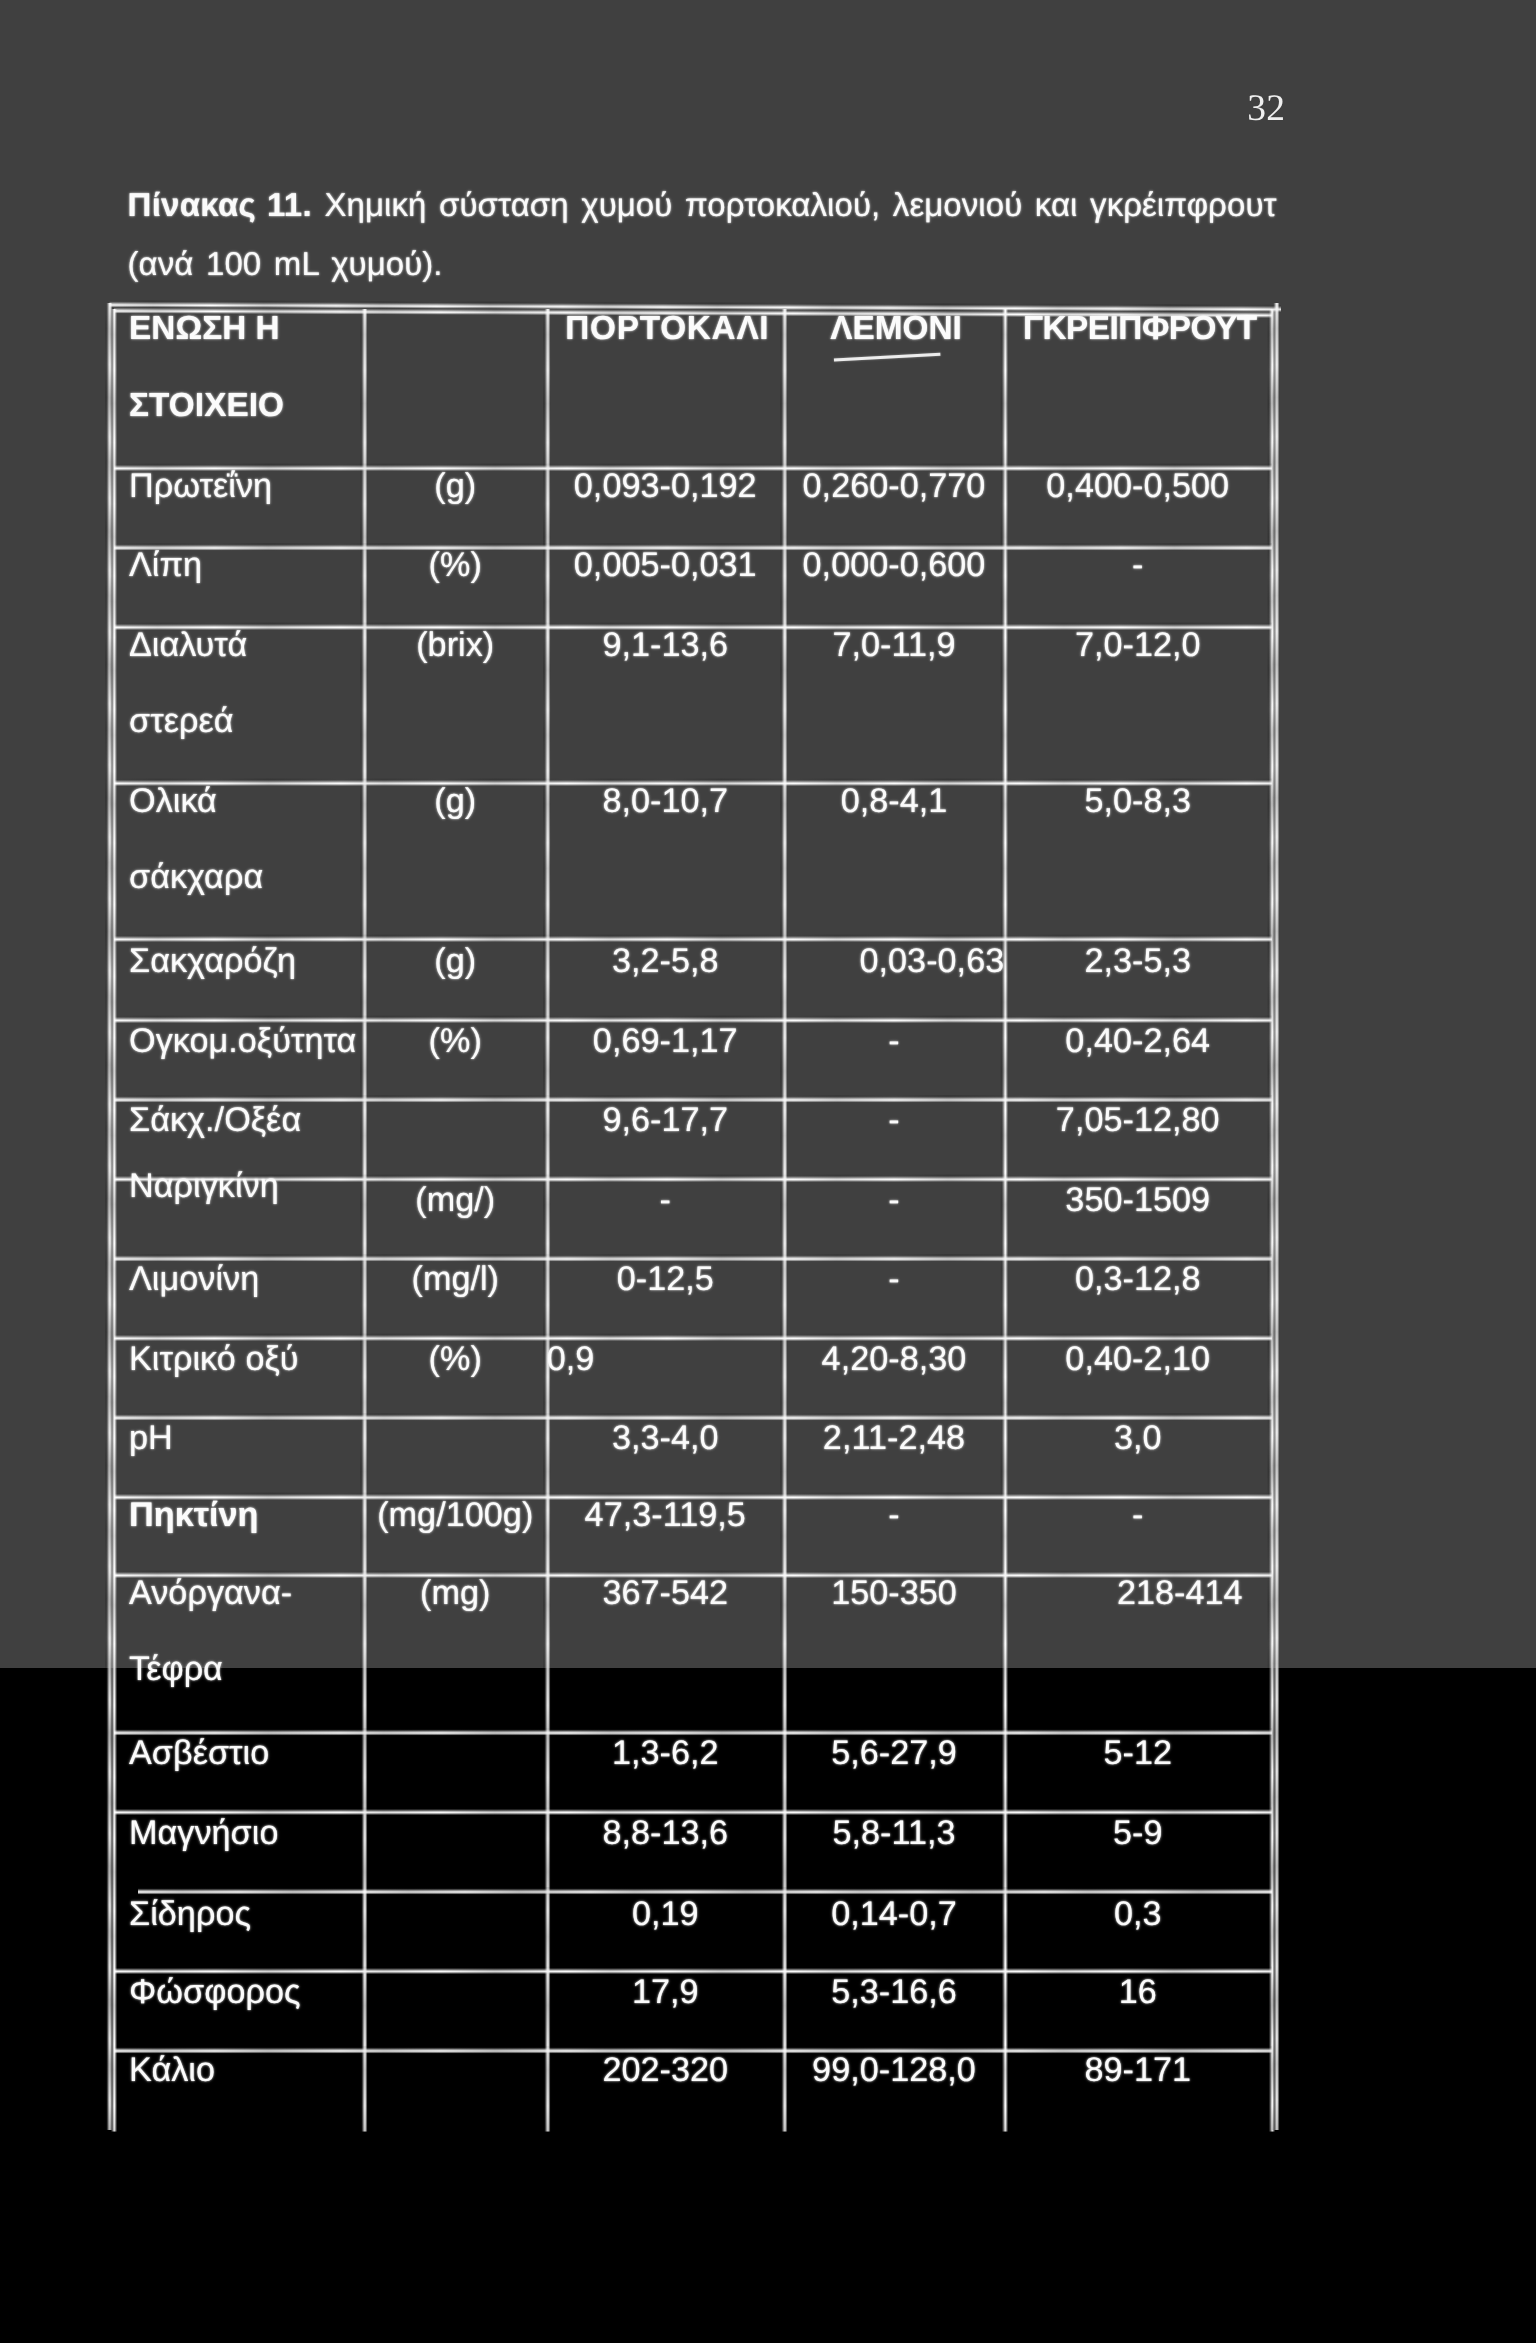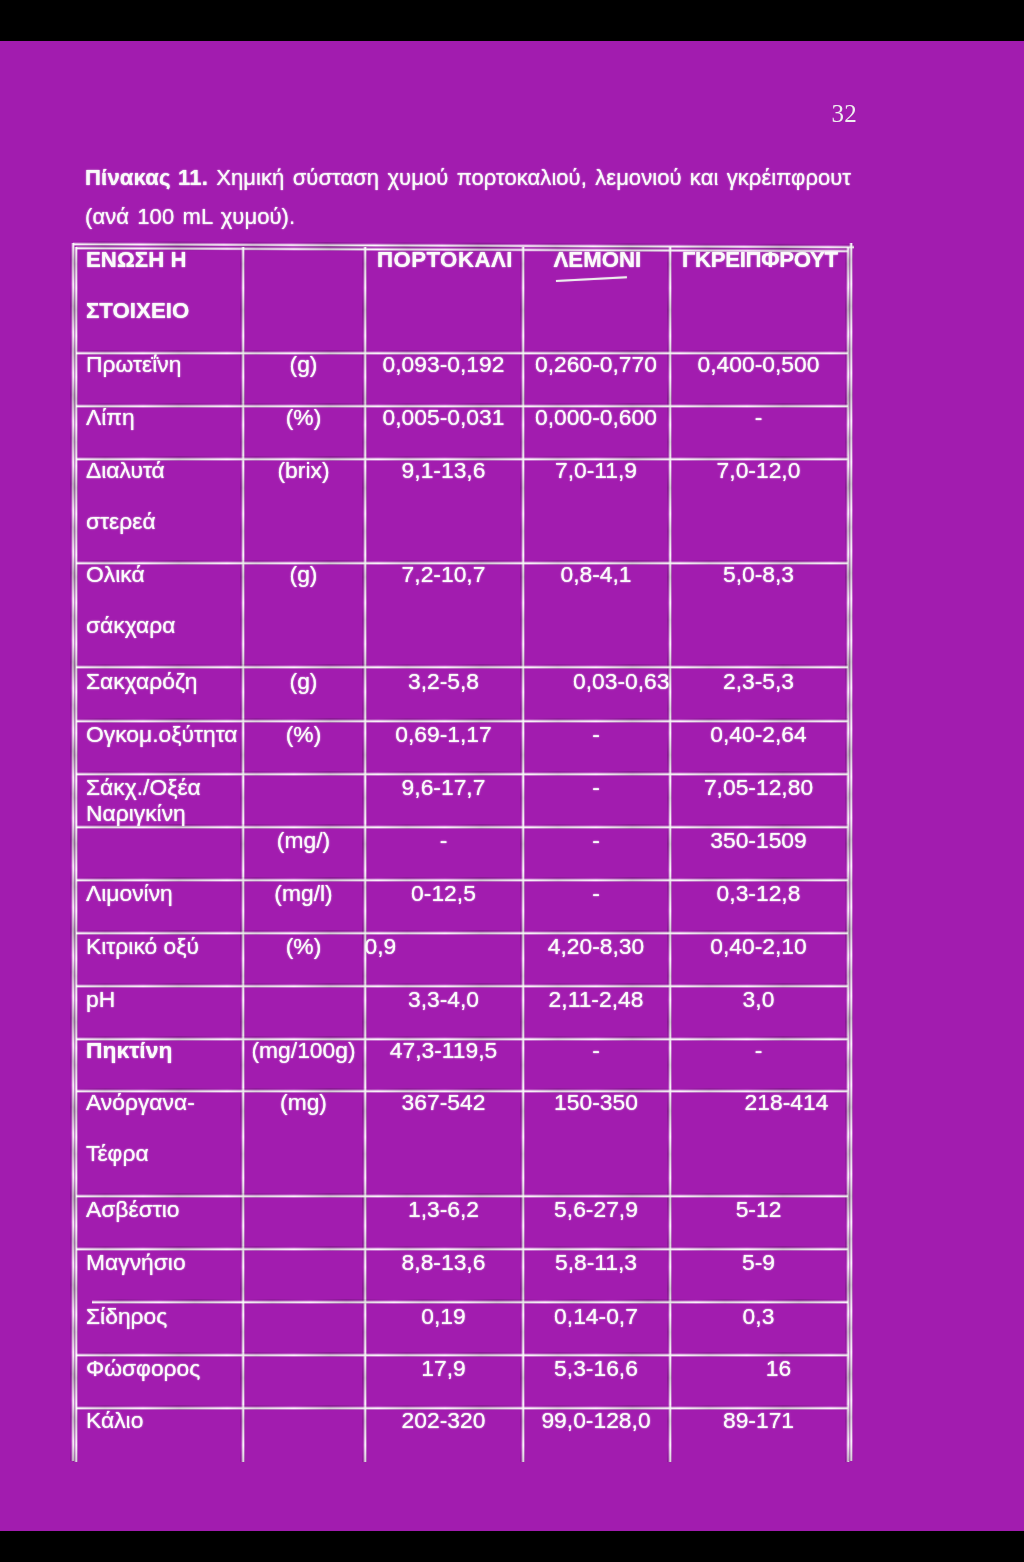--- a/index.html
+++ b/index.html
@@ -3,21 +3,21 @@
 <meta charset="utf-8">
 <title>Πίνακας 11 — Χημική σύσταση χυμού</title>
 <style>
   html,body{margin:0;padding:0;background:#000;}
   body{
     width:1024px;height:1562px;background:#000000;
     font-family:"Liberation Sans",sans-serif;color:#ffffff;
     overflow:hidden;position:relative;
     -webkit-font-smoothing:antialiased;
   }
-  #page{position:absolute;left:0;top:0;width:1024px;height:1490px;background:#a21caf;margin-top:41px;}
+  #page{position:absolute;left:0;top:0;width:1024px;height:1112px;background:#404040;}
 
   .pageno{
     position:absolute;left:831.5px;top:60.5px;
     font-family:"Liberation Serif",serif;font-size:25px;font-weight:400;
     letter-spacing:0.2px;color:#efefef;line-height:24px;
   }
 
   .caption{
     position:absolute;left:85px;top:117px;width:860px;
     font-size:22px;line-height:39px;color:#fafafa;
@@ -98,38 +98,38 @@
       <div class="cell" style="top: 365.1px; left: 669.5px; width: 178px; text-align: center;">-</div>
       <div class="cell" style="top: 418.1px; left: 86px;">Διαλυτά</div>
       <div class="cell" style="top: 469.1px; left: 86px;">στερεά</div>
       <div class="cell" style="top: 418.1px; left: 242.5px; width: 122px; text-align: center;">(brix)</div>
       <div class="cell" style="top: 418.1px; left: 364.5px; width: 158px; text-align: center;">9,1-13,6</div>
       <div class="cell" style="top: 418.1px; left: 522.5px; width: 147px; text-align: center;">7,0-11,9</div>
       <div class="cell" style="top: 418.1px; left: 669.5px; width: 178px; text-align: center;">7,0-12,0</div>
       <div class="cell" style="top: 521.8px; left: 86px;">Ολικά</div>
       <div class="cell" style="top: 572.8px; left: 86px;">σάκχαρα</div>
       <div class="cell" style="top: 521.8px; left: 242.5px; width: 122px; text-align: center;">(g)</div>
-      <div class="cell" style="top: 521.8px; left: 364.5px; width: 158px; text-align: center;">7,2-10,7</div>
+      <div class="cell" style="top: 521.8px; left: 364.5px; width: 158px; text-align: center;">8,0-10,7</div>
       <div class="cell" style="top: 521.8px; left: 522.5px; width: 147px; text-align: center;">0,8-4,1</div>
       <div class="cell" style="top: 521.8px; left: 669.5px; width: 178px; text-align: center;">5,0-8,3</div>
       <div class="cell" style="top: 628.5px; left: 86px;">Σακχαρόζη</div>
       <div class="cell" style="top: 628.5px; left: 242.5px; width: 122px; text-align: center;">(g)</div>
       <div class="cell" style="top: 628.5px; left: 364.5px; width: 158px; text-align: center;">3,2-5,8</div>
       <div class="cell" style="top: 628.5px; left: 522.5px; width: 147px; text-align: right;">0,03-0,63</div>
       <div class="cell" style="top: 628.5px; left: 669.5px; width: 178px; text-align: center;">2,3-5,3</div>
       <div class="cell" style="top: 681.8px; left: 86px;">Ογκομ.οξύτητα</div>
       <div class="cell" style="top: 681.8px; left: 242.5px; width: 122px; text-align: center;">(%)</div>
       <div class="cell" style="top: 681.8px; left: 364.5px; width: 158px; text-align: center;">0,69-1,17</div>
       <div class="cell" style="top: 681.8px; left: 522.5px; width: 147px; text-align: center;">-</div>
       <div class="cell" style="top: 681.8px; left: 669.5px; width: 178px; text-align: center;">0,40-2,64</div>
       <div class="cell" style="top: 735.2px; left: 86px;">Σάκχ./Οξέα</div>
       <div class="cell" style="top: 735.2px; left: 364.5px; width: 158px; text-align: center;">9,6-17,7</div>
       <div class="cell" style="top: 735.2px; left: 522.5px; width: 147px; text-align: center;">-</div>
       <div class="cell" style="top: 735.2px; left: 669.5px; width: 178px; text-align: center;">7,05-12,80</div>
-      <div class="cell" style="top: 761px; left: 86px;">Ναριγκίνη</div>
+      <div class="cell" style="top: 779px; left: 86px;">Ναριγκίνη</div>
       <div class="cell" style="top: 788.2px; left: 242.5px; width: 122px; text-align: center;">(mg/)</div>
       <div class="cell" style="top: 788.2px; left: 364.5px; width: 158px; text-align: center;">-</div>
       <div class="cell" style="top: 788.2px; left: 522.5px; width: 147px; text-align: center;">-</div>
       <div class="cell" style="top: 788.2px; left: 669.5px; width: 178px; text-align: center;">350-1509</div>
       <div class="cell" style="top: 841.3px; left: 86px;">Λιμονίνη</div>
       <div class="cell" style="top: 841.3px; left: 242.5px; width: 122px; text-align: center;">(mg/l)</div>
       <div class="cell" style="top: 841.3px; left: 364.5px; width: 158px; text-align: center;">0-12,5</div>
       <div class="cell" style="top: 841.3px; left: 522.5px; width: 147px; text-align: center;">-</div>
       <div class="cell" style="top: 841.3px; left: 669.5px; width: 178px; text-align: center;">0,3-12,8</div>
       <div class="cell" style="top: 893.8px; left: 86px;">Κιτρικό οξύ</div>
@@ -160,21 +160,21 @@
       <div class="cell" style="top: 1209.7px; left: 364.5px; width: 158px; text-align: center;">8,8-13,6</div>
       <div class="cell" style="top: 1209.7px; left: 522.5px; width: 147px; text-align: center;">5,8-11,3</div>
       <div class="cell" style="top: 1209.7px; left: 669.5px; width: 178px; text-align: center;">5-9</div>
       <div class="cell" style="top: 1263.6px; left: 86px;">Σίδηρος</div>
       <div class="cell" style="top: 1263.6px; left: 364.5px; width: 158px; text-align: center;">0,19</div>
       <div class="cell" style="top: 1263.6px; left: 522.5px; width: 147px; text-align: center;">0,14-0,7</div>
       <div class="cell" style="top: 1263.6px; left: 669.5px; width: 178px; text-align: center;">0,3</div>
       <div class="cell" style="top: 1315.5px; left: 86px;">Φώσφορος</div>
       <div class="cell" style="top: 1315.5px; left: 364.5px; width: 158px; text-align: center;">17,9</div>
       <div class="cell" style="top: 1315.5px; left: 522.5px; width: 147px; text-align: center;">5,3-16,6</div>
-      <div class="cell" style="top: 1315.5px; left: 669.5px; width: 178px; text-align: center; padding-left: 20px;">16</div>
+      <div class="cell" style="top: 1315.5px; left: 669.5px; width: 178px; text-align: center;">16</div>
       <div class="cell" style="top: 1368.4px; left: 86px;">Κάλιο</div>
       <div class="cell" style="top: 1368.4px; left: 364.5px; width: 158px; text-align: center;">202-320</div>
       <div class="cell" style="top: 1368.4px; left: 522.5px; width: 147px; text-align: center;">99,0-128,0</div>
       <div class="cell" style="top: 1368.4px; left: 669.5px; width: 178px; text-align: center;">89-171</div>
       <div class="ul" style="left: 556px; top: 239.2px; width: 71px; height: 2.1px; transform-origin: left center; transform: rotate(-3.1deg);"></div>
     </div>
 
 </div>
 
 </body></html>

